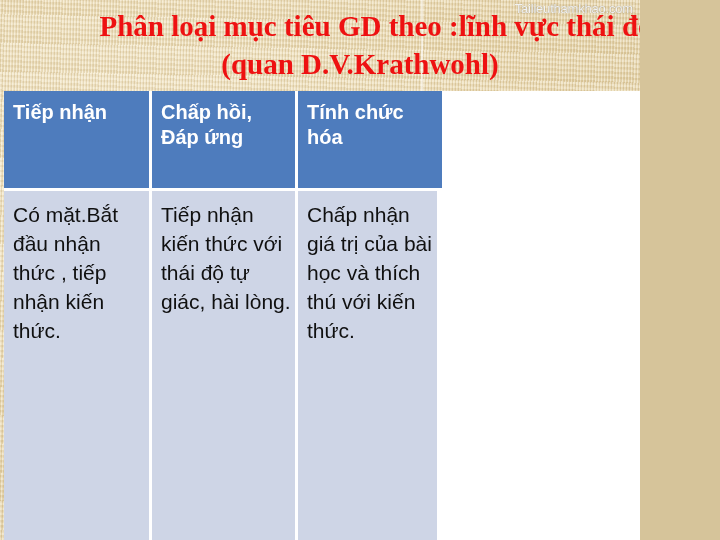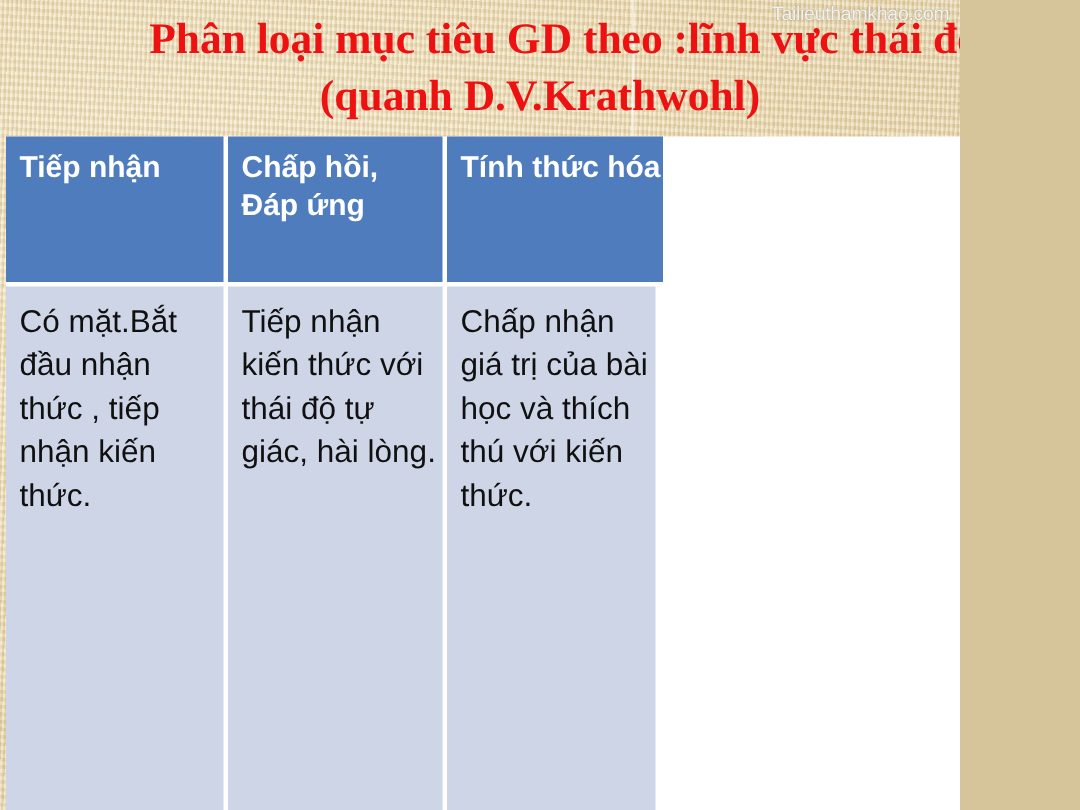--- a/index.html
+++ b/index.html
@@ -130,29 +130,29 @@
 <body>
 
 <div class="slide">
 
   <div class="bg-seam"></div>
 
   <div class="watermark">Tailieuthamkhao.com</div>
 
   <div class="title-block">
     <span class="title-line-1">Phân loại mục tiêu GD theo :lĩnh vực thái độ</span>
-    <span class="title-line-2">(quanh D.V.Krathwohl)</span>
+    <span class="title-line-2">(quan D.V.Krathwohl)</span>
   </div>
 
   <div class="table">
 
     <div class="row header-row">
       <div class="cell c0">Tiếp nhận</div>
       <div class="cell c1">Chấp hồi, Đáp ứng</div>
-      <div class="cell c4">Tính thức hóa</div>
+      <div class="cell c4">Tính chức hóa</div>
     </div>
 
     <div class="row body-row">
       <div class="cell c0">Có mặt.Bắt đầu nhận thức , tiếp nhận kiến thức.</div>
       <div class="cell c1">Tiếp nhận kiến thức với thái độ tự giác, hài lòng.</div>
       <div class="cell c2">Chấp nhận giá trị của bài học và thích thú với kiến thức.</div>
     </div>
 
   </div>
 </div>

